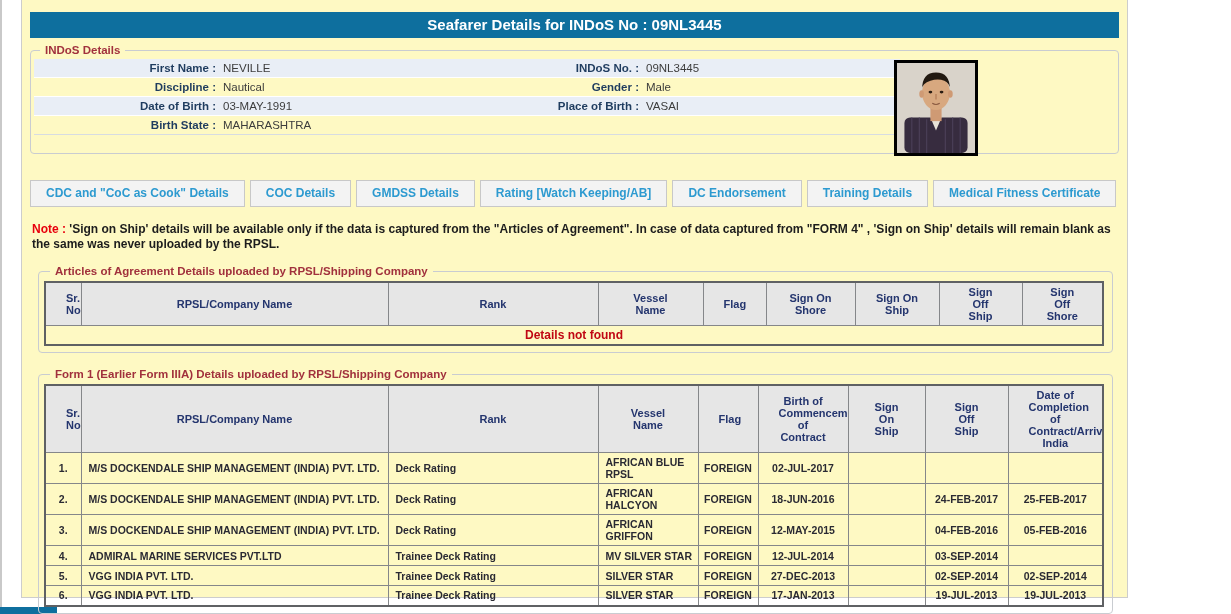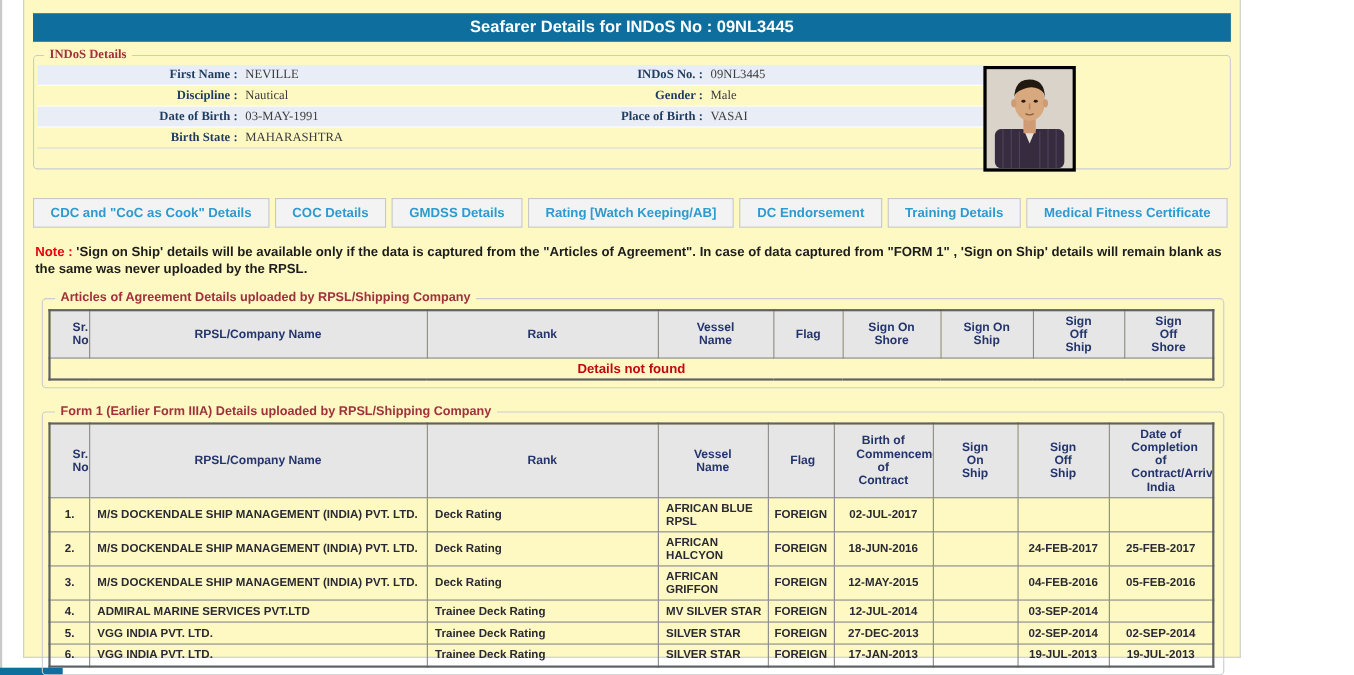--- a/index.html
+++ b/index.html
@@ -11,21 +11,21 @@
 
   .page { position: absolute; left: 21px; top: 0; width: 1107px; height: 598px;
     background: #fef9c3; border: 1px solid #cdcdcd; border-top: none; }
 
   .titlebar { margin: 12px 8px 0 8px; height: 26px; line-height: 26px; background: #0e6f9e;
     color: #ffffff; font-size: 15px; font-weight: bold; text-align: center; }
 
   fieldset { border: 1px solid #c9ccd1; border-radius: 4px; }
   legend { color: #a1313d; font-size: 11.5px; font-weight: bold; padding: 0 5px; margin-left: 6px; }
 
-  .indos-fs { margin: 6px 8px 0 8px; height: 110px; position: relative; padding: 3px 16px 0 3px; font-family: Liberation Serif, serif; }
+  .indos-fs { margin: 6px 8px 0 8px; height: 110px; position: relative; padding: 3px 16px 0 3px; }
   .indos-rows { width: 866px; }
   .ind-row { display: flex; height: 19px; line-height: 19px; font-size: 11.5px; border-bottom: 1px solid #ffffff; }
   .ind-row.alt { background: #e9eef6; }
   .ind-row:last-child { border-bottom: 1px solid #d7dce2; }
   .half1 { width: 465px; display: flex; }
   .half2 { flex: 1; display: flex; }
   .lbl { font-weight: bold; color: #1f3c5f; text-align: right; white-space: nowrap; }
   .half1 .lbl { width: 182px; }
   .half2 .lbl { width: 140px; }
   .val { color: #3c3c3c; padding-left: 7px; white-space: nowrap; }
@@ -136,21 +136,21 @@
       <div class="tab">CDC and "CoC as Cook" Details</div>
       <div class="tab">COC Details</div>
       <div class="tab">GMDSS Details</div>
       <div class="tab">Rating [Watch Keeping/AB]</div>
       <div class="tab">DC Endorsement</div>
       <div class="tab">Training Details</div>
       <div class="tab">Medical Fitness Certificate</div>
     </div>
 
   <div class="note">
-    <span class="note-prefix">Note : </span><span>'Sign on Ship' details will be available only if the data is captured from the "Articles of Agreement". In case of data captured from "FORM 1" , 'Sign on Ship' details will remain blank as the same was never uploaded by the RPSL.</span>
+    <span class="note-prefix">Note : </span><span>'Sign on Ship' details will be available only if the data is captured from the "Articles of Agreement". In case of data captured from "FORM 4" , 'Sign on Ship' details will remain blank as the same was never uploaded by the RPSL.</span>
   </div>
 
   <fieldset class="tbl-fs fs1">
     <legend>Articles of Agreement Details uploaded by RPSL/Shipping Company</legend>
     <table>
       <colgroup>
         <col style="width:36px">
           <col style="width:307px">
           <col style="width:210px">
           <col style="width:105px">

